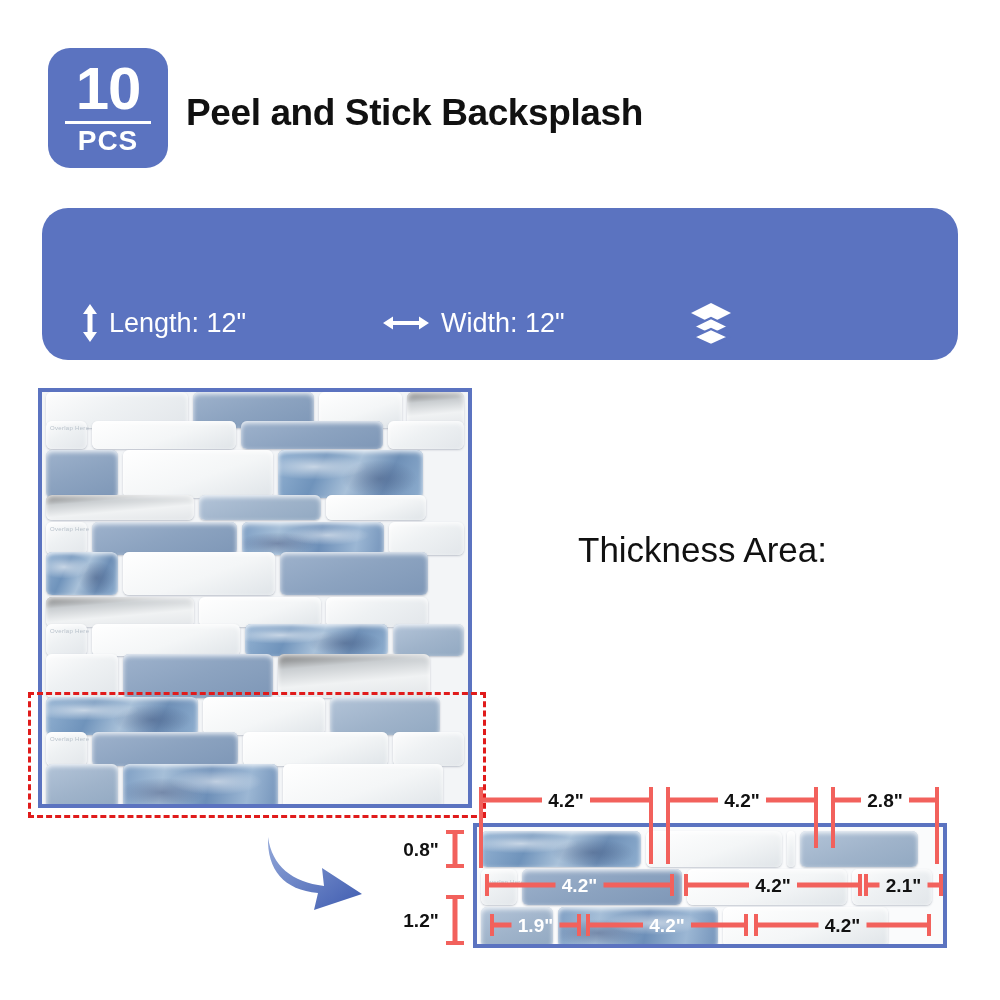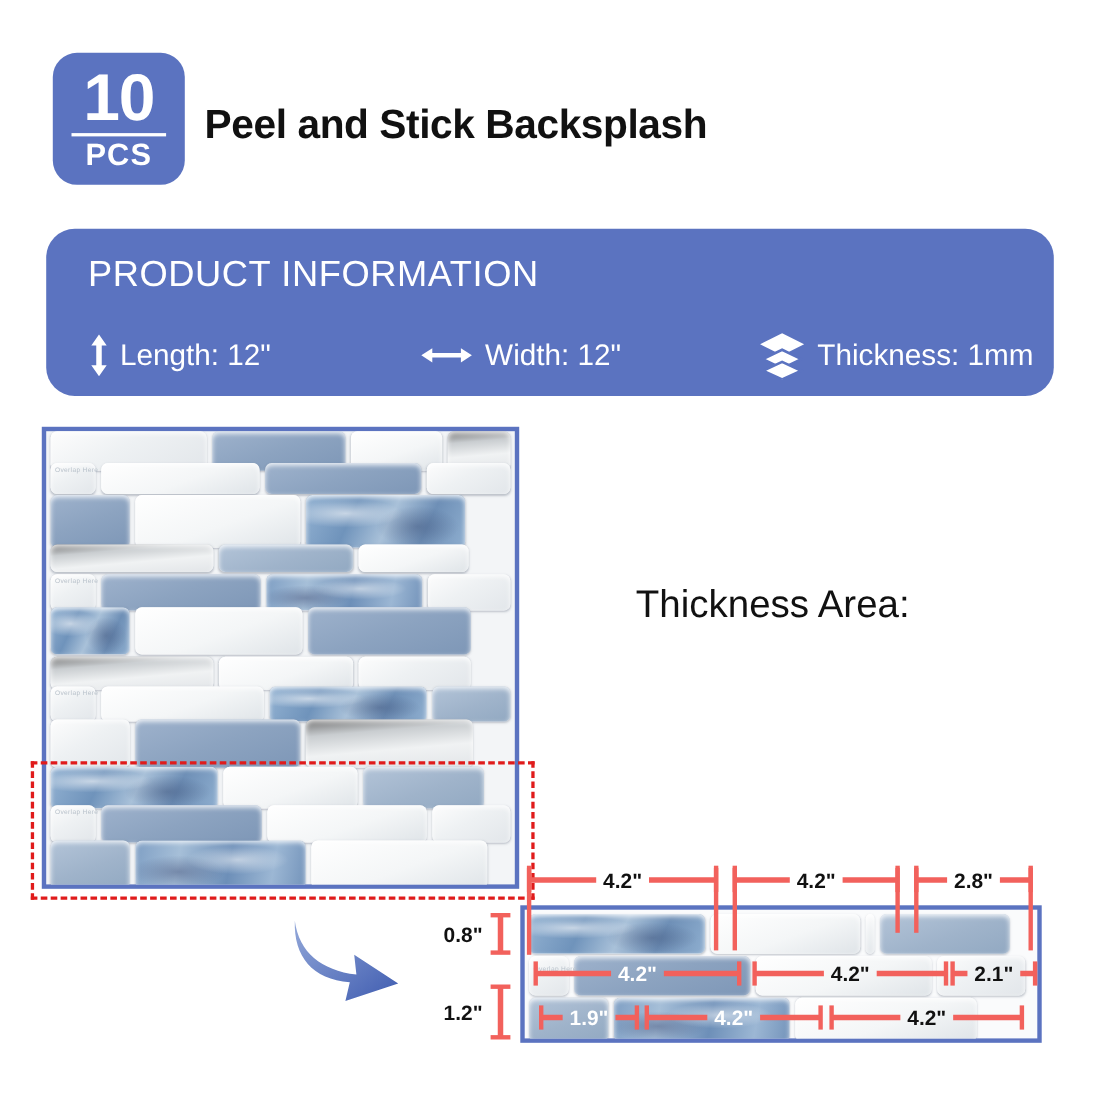--- a/index.html
+++ b/index.html
@@ -76,21 +76,20 @@
 
 <div id="pcs-badge">
   <div class="num">10</div>
   <div class="rule"></div>
   <div class="pcs">PCS</div>
 </div>
 
 <div id="main-title">Peel and Stick Backsplash</div>
 
 <div id="info-panel">
-  <div id="info-heading">PRODUCT INFORMATION</div>
   <div id="spec-row">
 
     <div class="spec" style="left:0px;">
       <svg class="ic" width="20" height="44" viewBox="0 0 20 44">
         <path d="M10 3 L17 13 H12.5 V31 H17 L10 41 L3 31 H7.5 V13 H3 Z" fill="#fff"></path>
       </svg>
       <span class="txt">Length: 12"</span>
     </div>
 
     <div class="spec" style="left:300px;">
@@ -99,21 +98,20 @@
       </svg>
       <span class="txt">Width: 12"</span>
     </div>
 
     <div class="spec" style="left:608px;">
       <svg class="ic" width="46" height="44" viewBox="0 0 46 44">
         <path d="M23 2 L43 12 L23 22 L3 12 Z" fill="#fff"></path>
         <path d="M23 17 L40.5 25.5 L23 34 L5.5 25.5 Z" fill="#fff" stroke="#5b73c0" stroke-width="2.4"></path>
         <path d="M23 28 L40.5 36 L23 44 L5.5 36 Z" fill="#fff" stroke="#5b73c0" stroke-width="2.4"></path>
       </svg>
-      <span class="txt">Thickness: 1mm</span>
     </div>
 
   </div>
 </div>
 
 <div id="tile-board">
     <div class="trow" style="top: 0px; height: 36px;">
       <div class="tile t-white" style="width: 150px;"></div>
       <div class="tile t-blue" style="width: 128px;"></div>
       <div class="tile t-white2" style="width: 88px;"></div>

